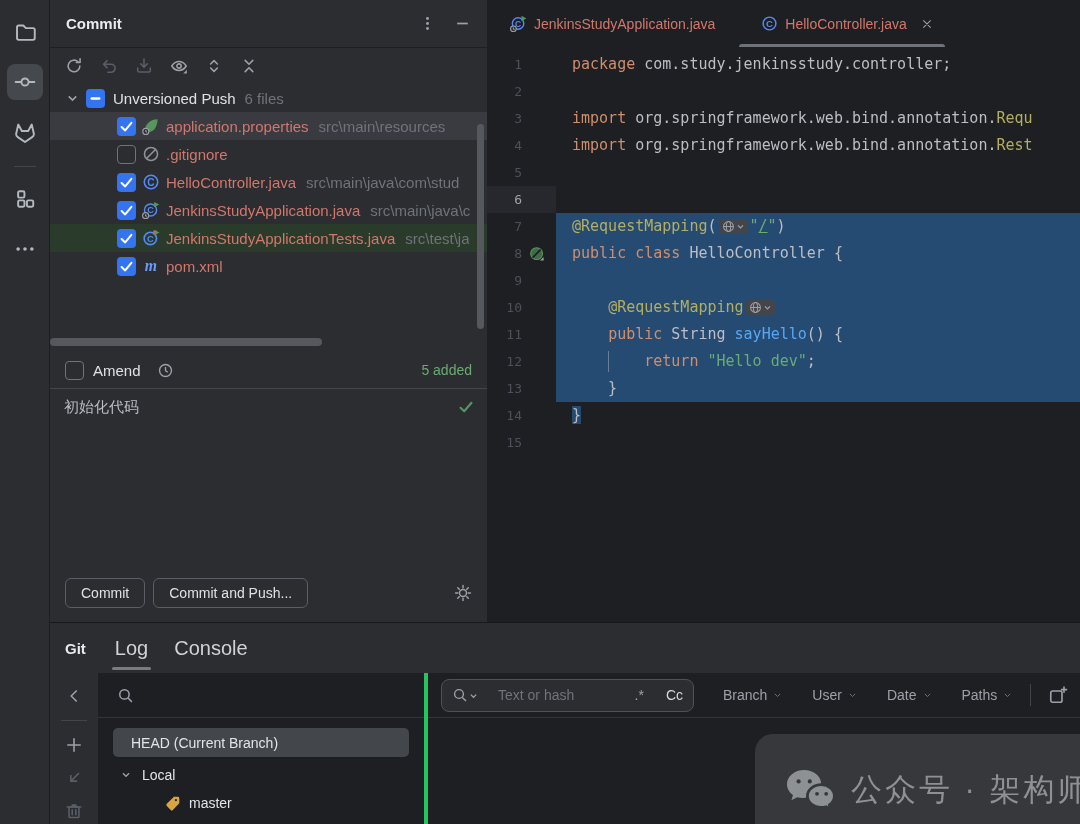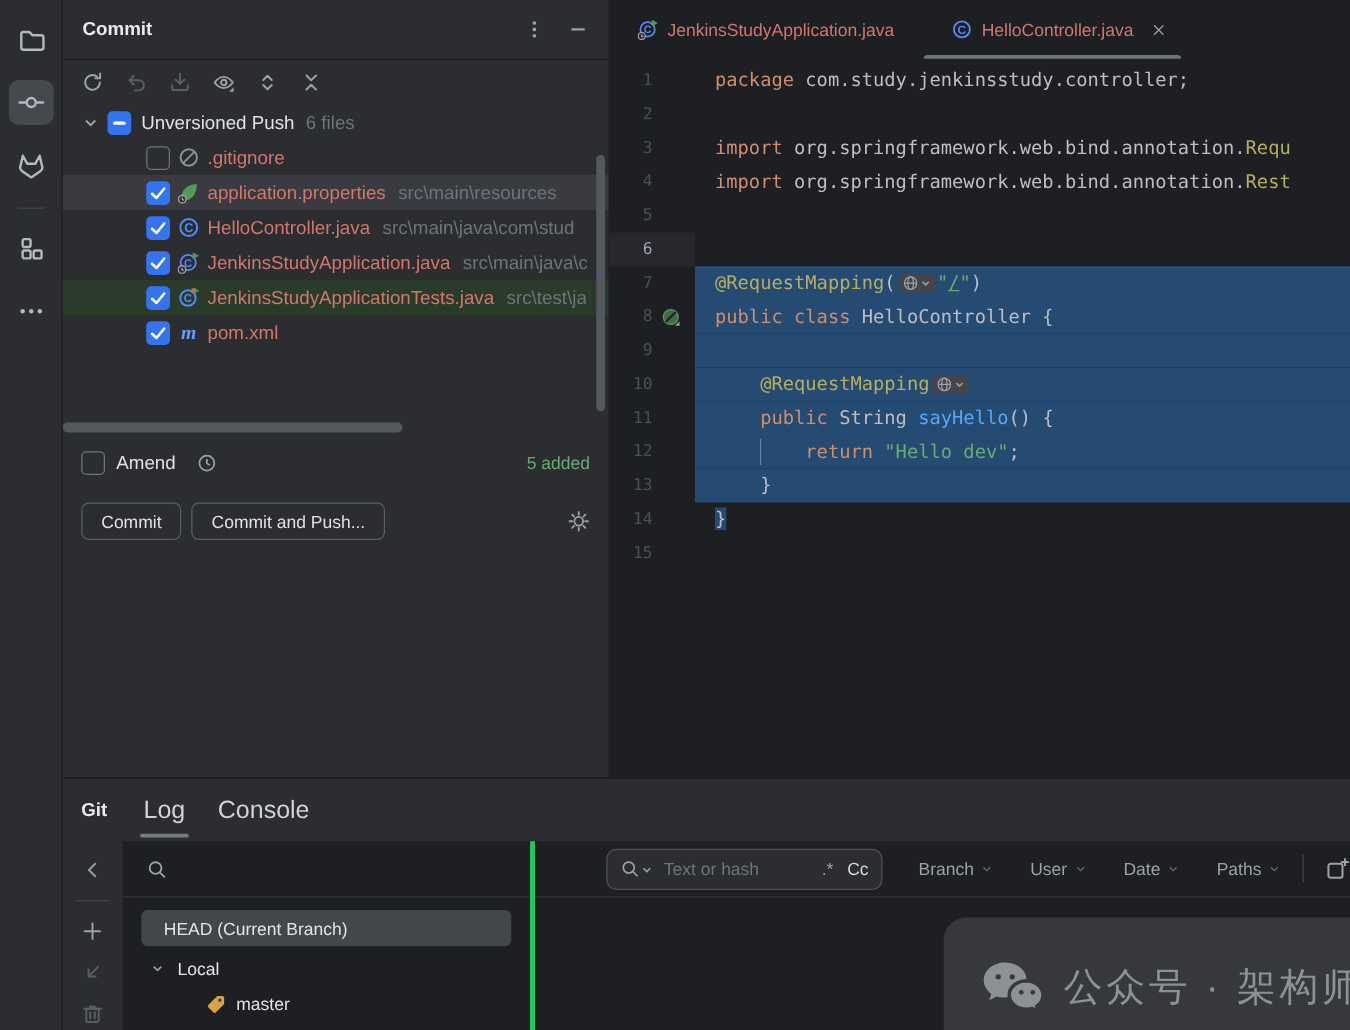--- a/index.html
+++ b/index.html
@@ -122,21 +122,21 @@
   .headrow { margin:10px 15px 0 15px; height:29px; background:#43464B; border-radius:5px;
     display:flex; align-items:center; padding-left:18px; font-size:14px; color:#E2E4E9; cursor:pointer; }
   .localrow { margin-top:4px; height:28px; display:flex; align-items:center; padding-left:21px; gap:9px;
     font-size:14px; color:#E2E4E9; cursor:pointer; }
   .localrow .ic { color:#9DA0A8; }
   .masterrow { height:28px; display:flex; align-items:center; padding-left:66px; gap:8px;
     font-size:14px; color:#E2E4E9; cursor:pointer; }
   .logright { flex:1; background:#1E1F22; position:relative; overflow:hidden; }
   .logtoolbar { height:45px; border-bottom:1px solid #33353A; display:flex; align-items:center; padding-left:13px; }
   .searchfield { width:253px; height:33px; border:1px solid #4E5157; border-radius:8px; background:#2B2D30;
-    display:flex; align-items:center; padding:0 10px; gap:9px; cursor:text;margin-left:44px; }
+    display:flex; align-items:center; padding:0 10px; gap:20px; cursor:text; }
   .searchfield .sic { display:inline-flex; align-items:center; color:#9DA0A8; gap:1px; }
   .searchfield .sic svg.m { width:16px; height:16px; } .searchfield .sic svg.c { width:9px; height:9px; }
   .ph { flex:1; color:#6F737A; font-size:14px; }
   .tgl { color:#9DA0A8; font-size:14px; cursor:pointer; }
   .tgl.cc { color:#D5D8DD; margin-left:2px; }
   .filters { display:flex; align-items:center; gap:29px; margin-left:29px; }
   .fitem { display:flex; align-items:center; gap:5px; font-size:14px; color:#9DA0A8; cursor:pointer; }
   .fitem .ic { width:11px; height:11px; color:#6F737A; }
   .vsep { width:1px; height:22px; background:#43454A; margin:0 17px; }
   .newtab { color:#9DA0A8; cursor:pointer; }
@@ -255,45 +255,45 @@
           </span>
         <span class="cb ind">
             <svg viewBox="0 0 19 19">
               <rect x="4.5" y="8.2" width="10" height="2.6" rx="1.3" fill="#fff"></rect>
             </svg>
           </span>
         <span class="gname">Unversioned Push</span>
         <span class="gcount">6 files</span>
       </div>
       <div id="fileRows">
-          <div class="trow file">
-            <span class="cb empty"></span>
-            <span class="ficon">
-              <svg viewBox="0 0 16 16">
-                <circle cx="8" cy="8" r="5.8" fill="none" stroke="#8E9196" stroke-width="1.4"></circle>
-                <line x1="4" y1="12" x2="12" y2="4" stroke="#8E9196" stroke-width="1.4"></line>
-              </svg>
-            </span>
-            <span class="fname">.gitignore</span>
-          </div>
           <div class="trow file hover">
             <span class="cb checked">
               <svg viewBox="0 0 19 19">
                 <polyline points="4.6,10 8.2,13.4 14.4,5.8" fill="none" stroke="#fff" stroke-width="2" stroke-linecap="round" stroke-linejoin="round"></polyline>
               </svg>
             </span>
             <span class="ficon">
               <svg viewBox="0 0 16 16">
                 <path d="M13.8 1.9c-7.2.3-11.4 4.6-11.3 11.2 4.6 1.2 8.2-.8 9.8-4.3 1-2.2 1.5-4.6 1.5-6.9z" fill="#57965C"></path>
                 <circle cx="3.4" cy="12.8" r="2.7" fill="#2B2D30" stroke="#9DA0A8" stroke-width="1"></circle>
                 <path d="M3.4 11.5v1.4l1.1.7" stroke="#9DA0A8" fill="none" stroke-width="1"></path>
               </svg>
             </span>
             <span class="fname">application.properties</span>
             <span class="fpath">src\main\resources</span>
+          </div>
+          <div class="trow file">
+            <span class="cb empty"></span>
+            <span class="ficon">
+              <svg viewBox="0 0 16 16">
+                <circle cx="8" cy="8" r="5.8" fill="none" stroke="#8E9196" stroke-width="1.4"></circle>
+                <line x1="4" y1="12" x2="12" y2="4" stroke="#8E9196" stroke-width="1.4"></line>
+              </svg>
+            </span>
+            <span class="fname">.gitignore</span>
           </div>
           <div class="trow file">
             <span class="cb checked">
               <svg viewBox="0 0 19 19">
                 <polyline points="4.6,10 8.2,13.4 14.4,5.8" fill="none" stroke="#fff" stroke-width="2" stroke-linecap="round" stroke-linejoin="round"></polyline>
               </svg>
             </span>
             <span class="ficon">
               <svg viewBox="0 0 16 16">
                 <circle cx="8" cy="8" r="6" fill="none" stroke="#548AF7" stroke-width="1.4"></circle>
@@ -362,20 +362,28 @@
       <span class="ic i16">
           <svg viewBox="0 0 16 16">
             <circle cx="8" cy="8" r="5.6" fill="none" stroke="currentColor" stroke-width="1.3"></circle>
             <path d="M8 4.8v3.4l2.1 1.3" fill="none" stroke="currentColor" stroke-width="1.3"></path>
           </svg>
         </span>
       <span class="spacer"></span>
       <span class="added">5 added</span>
     </div>
 
+    <div class="msg">
+      <span>初始化代码</span>
+      <span class="msgcheck ic">
+          <svg viewBox="0 0 18 18">
+            <polyline points="3.5,9.8 7.2,13.2 14.5,4.8" fill="none" stroke="#57965C" stroke-width="2.1" stroke-linecap="round" stroke-linejoin="round"></polyline>
+          </svg>
+        </span>
+    </div>
 
     <div class="actions">
       <button class="btn">Commit</button>
       <button class="btn">Commit and Push...</button>
       <span class="spacer"></span>
       <span class="ic i18 gear">
           <svg viewBox="0 0 16 16">
             <g fill="none" stroke="currentColor" stroke-width="1.3" stroke-linecap="round">
               <circle cx="8" cy="8" r="3.1"></circle>
               <path d="M8 1.4v2M8 12.6v2M1.4 8h2M12.6 8h2M3.3 3.3l1.4 1.4M11.3 11.3l1.4 1.4M12.7 3.3l-1.4 1.4M4.7 11.3l-1.4 1.4"></path>

